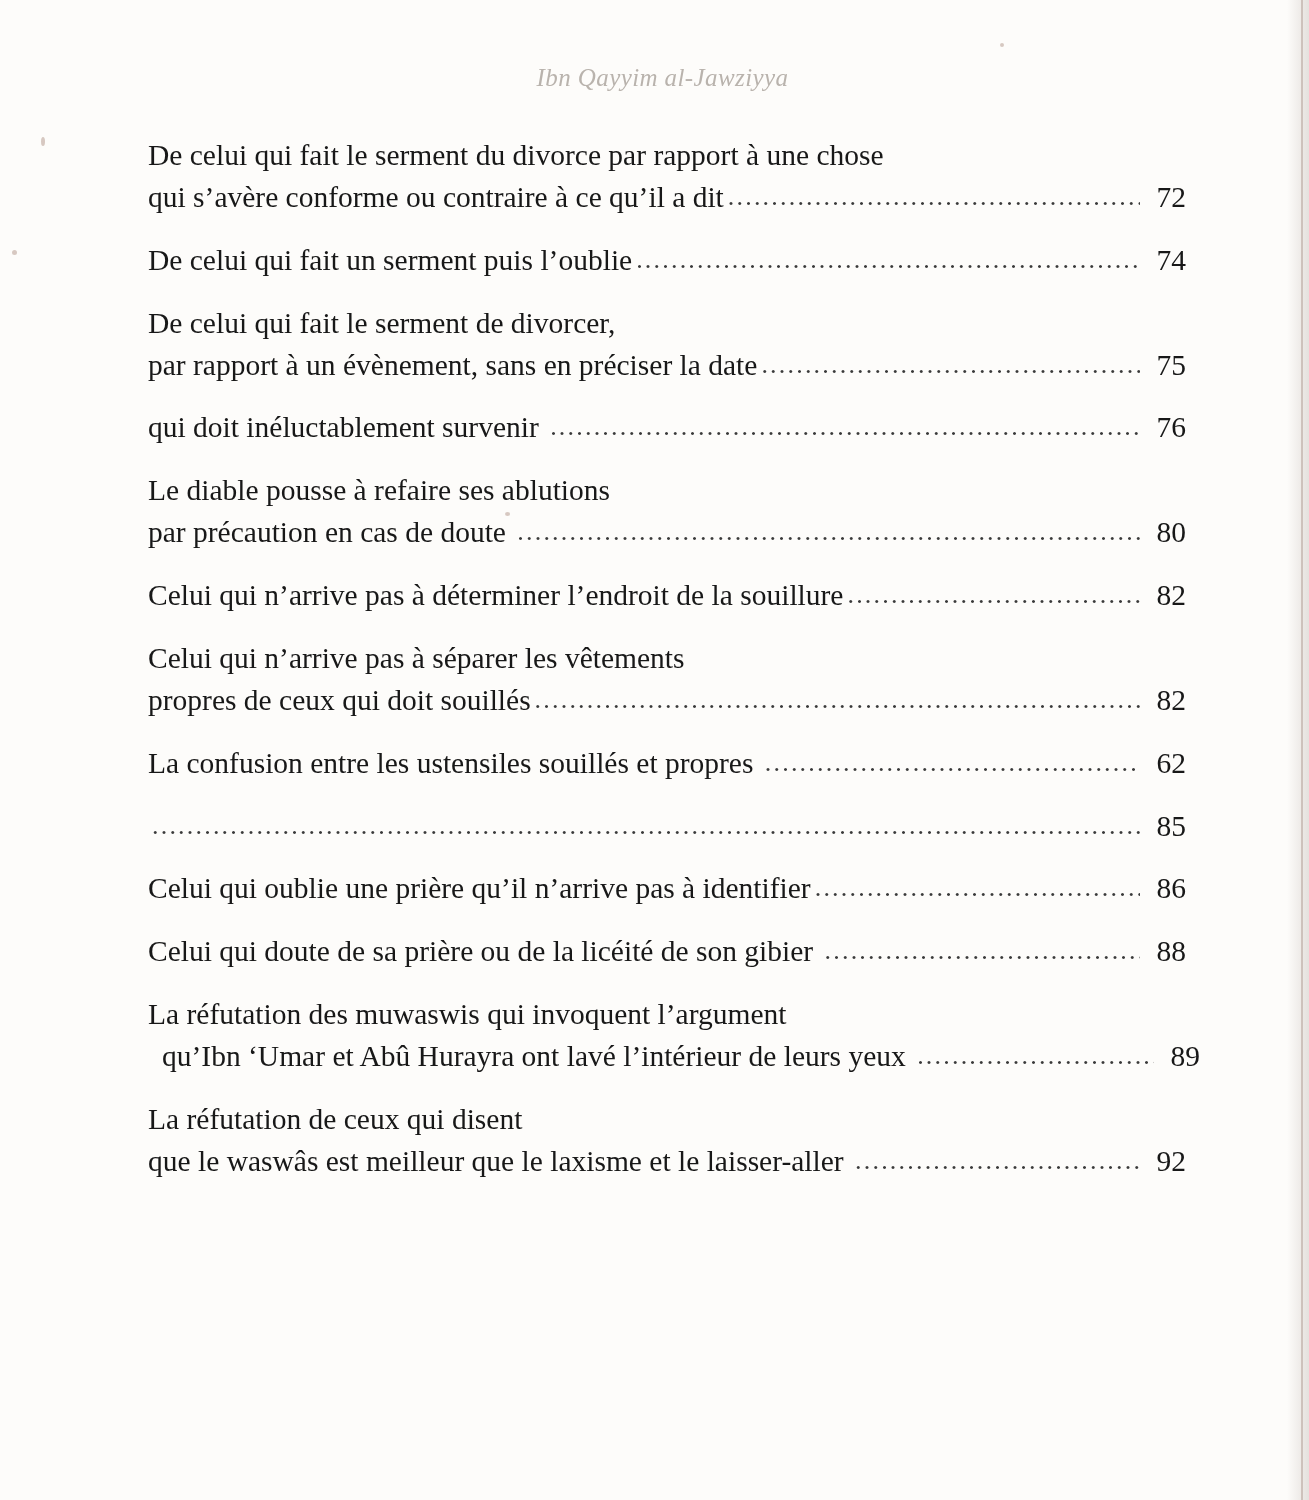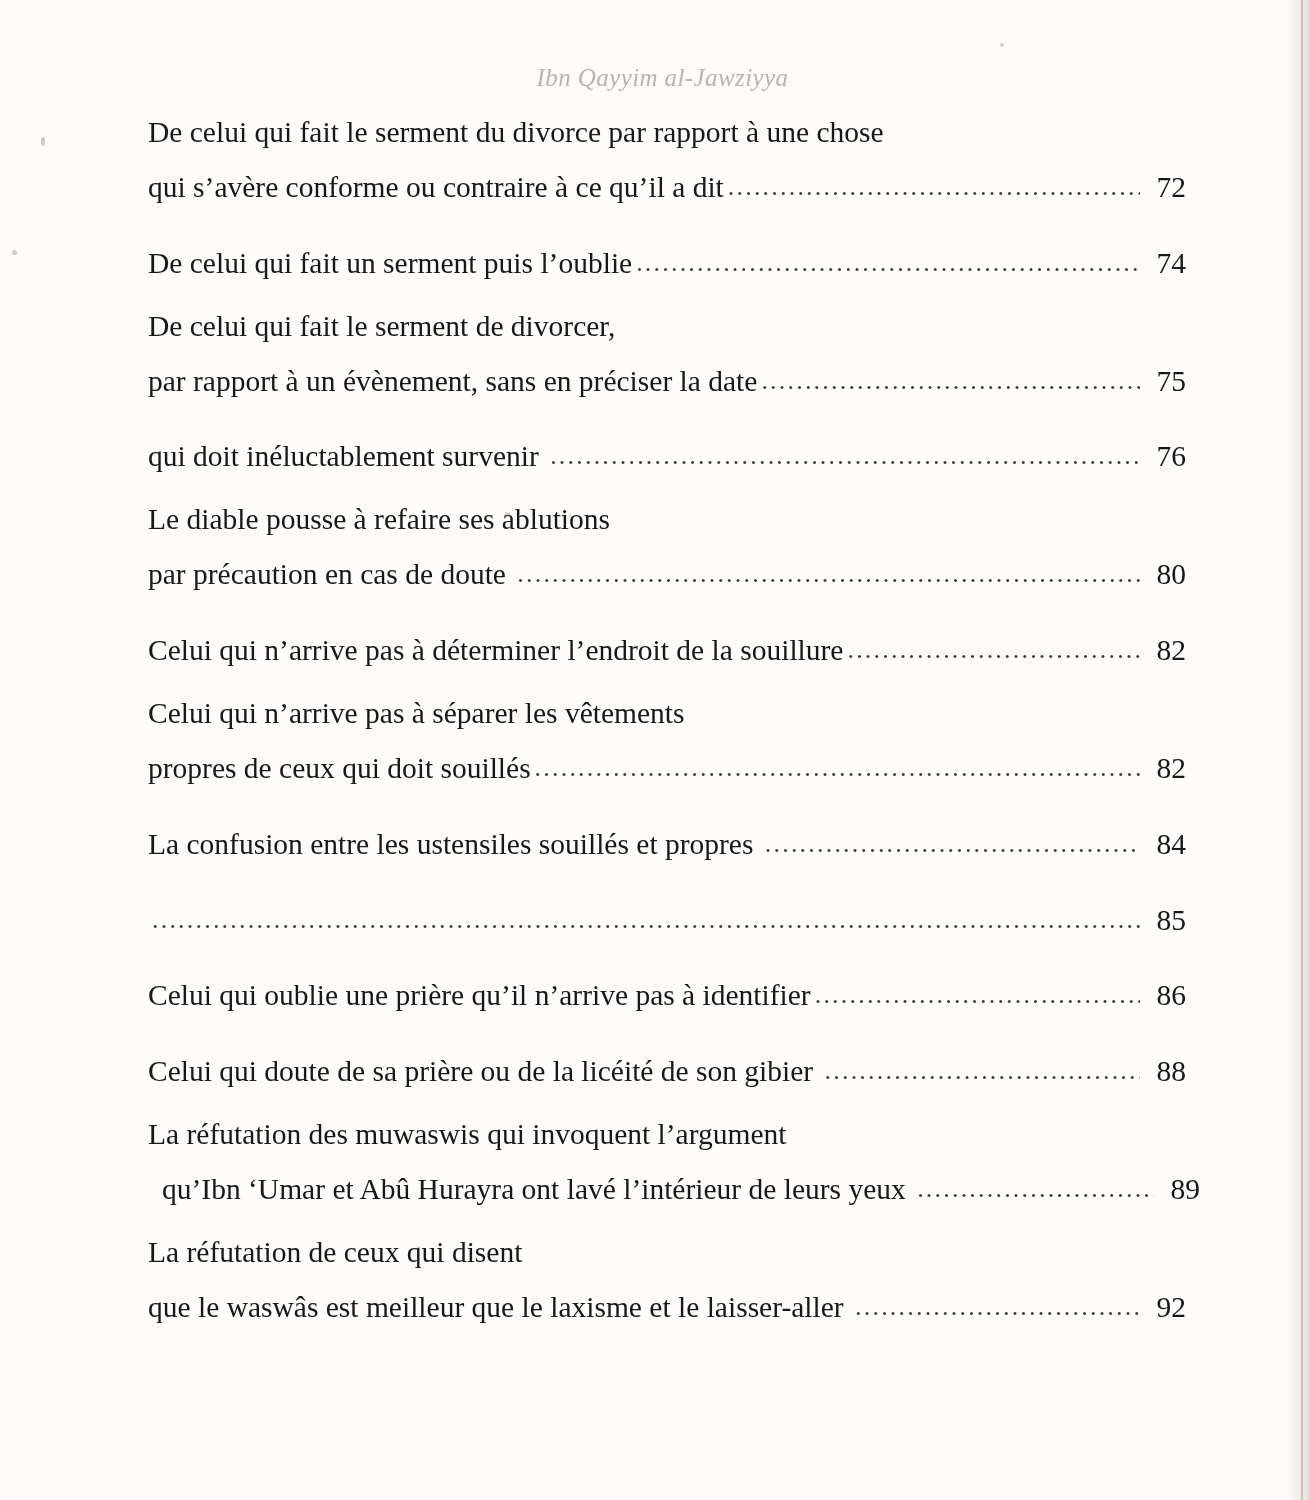--- a/index.html
+++ b/index.html
@@ -60,21 +60,21 @@
     font-family: "Liberation Serif", "DejaVu Serif", serif;
     font-style: italic;
     font-size: 25px;
     letter-spacing: .4px;
     color: #b9b3ad;
     padding-left: 8px;
   }
 
   .toc {
     position: absolute;
-    top: 112px;
+    top: 135px;
     left: 148px;
     width: 1038px;
   }
 
   .entry {
     margin-bottom: 21px;
     font-size: 29.5px;
     line-height: 1.42;
     color: #181818;
   }
@@ -98,21 +98,20 @@
     letter-spacing: 2.2px;
     font-size: 26px;
     position: relative;
     top: -2px;
   }
   .page-num {
     flex: 0 0 auto;
     text-align: right;
     min-width: 44px;
     font-size: 29.5px;
-    margin-top: 13px;
   }
   .first-line {
     display: block;
     white-space: pre;
   }
   .indent-sub {
     padding-left: 14px;
   }
 </style>
 </head>
@@ -188,21 +187,21 @@
       <span class="leader-text">propres de ceux qui doit souillés</span>
       <span class="dots">.......................................................................................................................</span>
       <span class="page-num">82</span>
     </span>
   </div>
 
   <div class="entry">
     <span class="leader-line">
       <span class="leader-text">La confusion entre les ustensiles souillés et propres </span>
       <span class="dots">.......................................................................................................................</span>
-      <span class="page-num">84</span>
+      <span class="page-num">62</span>
     </span>
   </div>
 
   <div class="entry">
     <span class="leader-line">
       <span class="dots">.......................................................................................................................</span>
       <span class="page-num">85</span>
     </span>
   </div>
 

